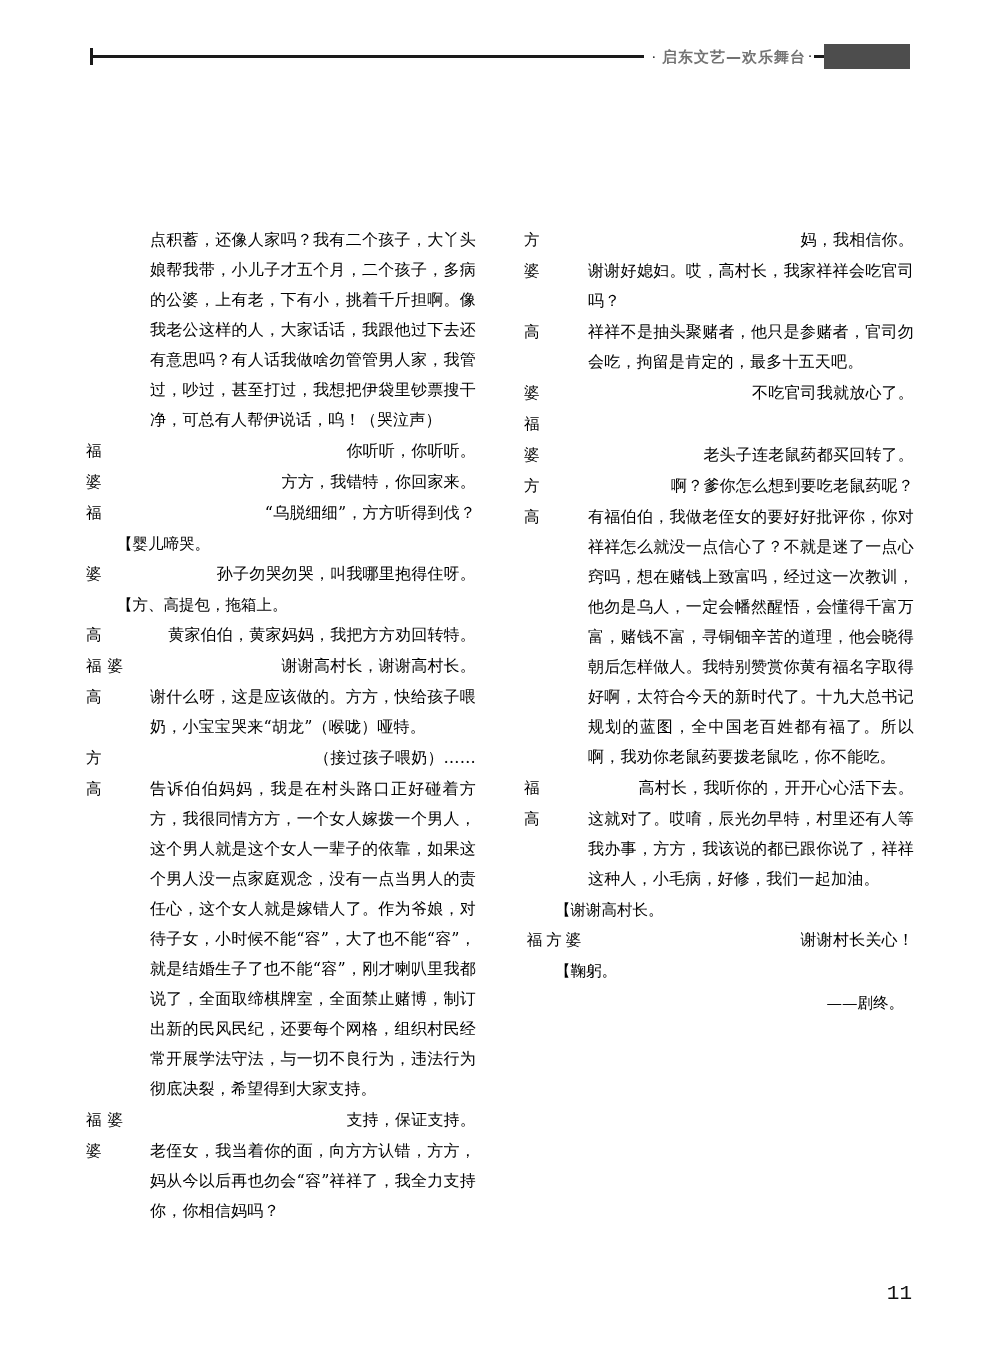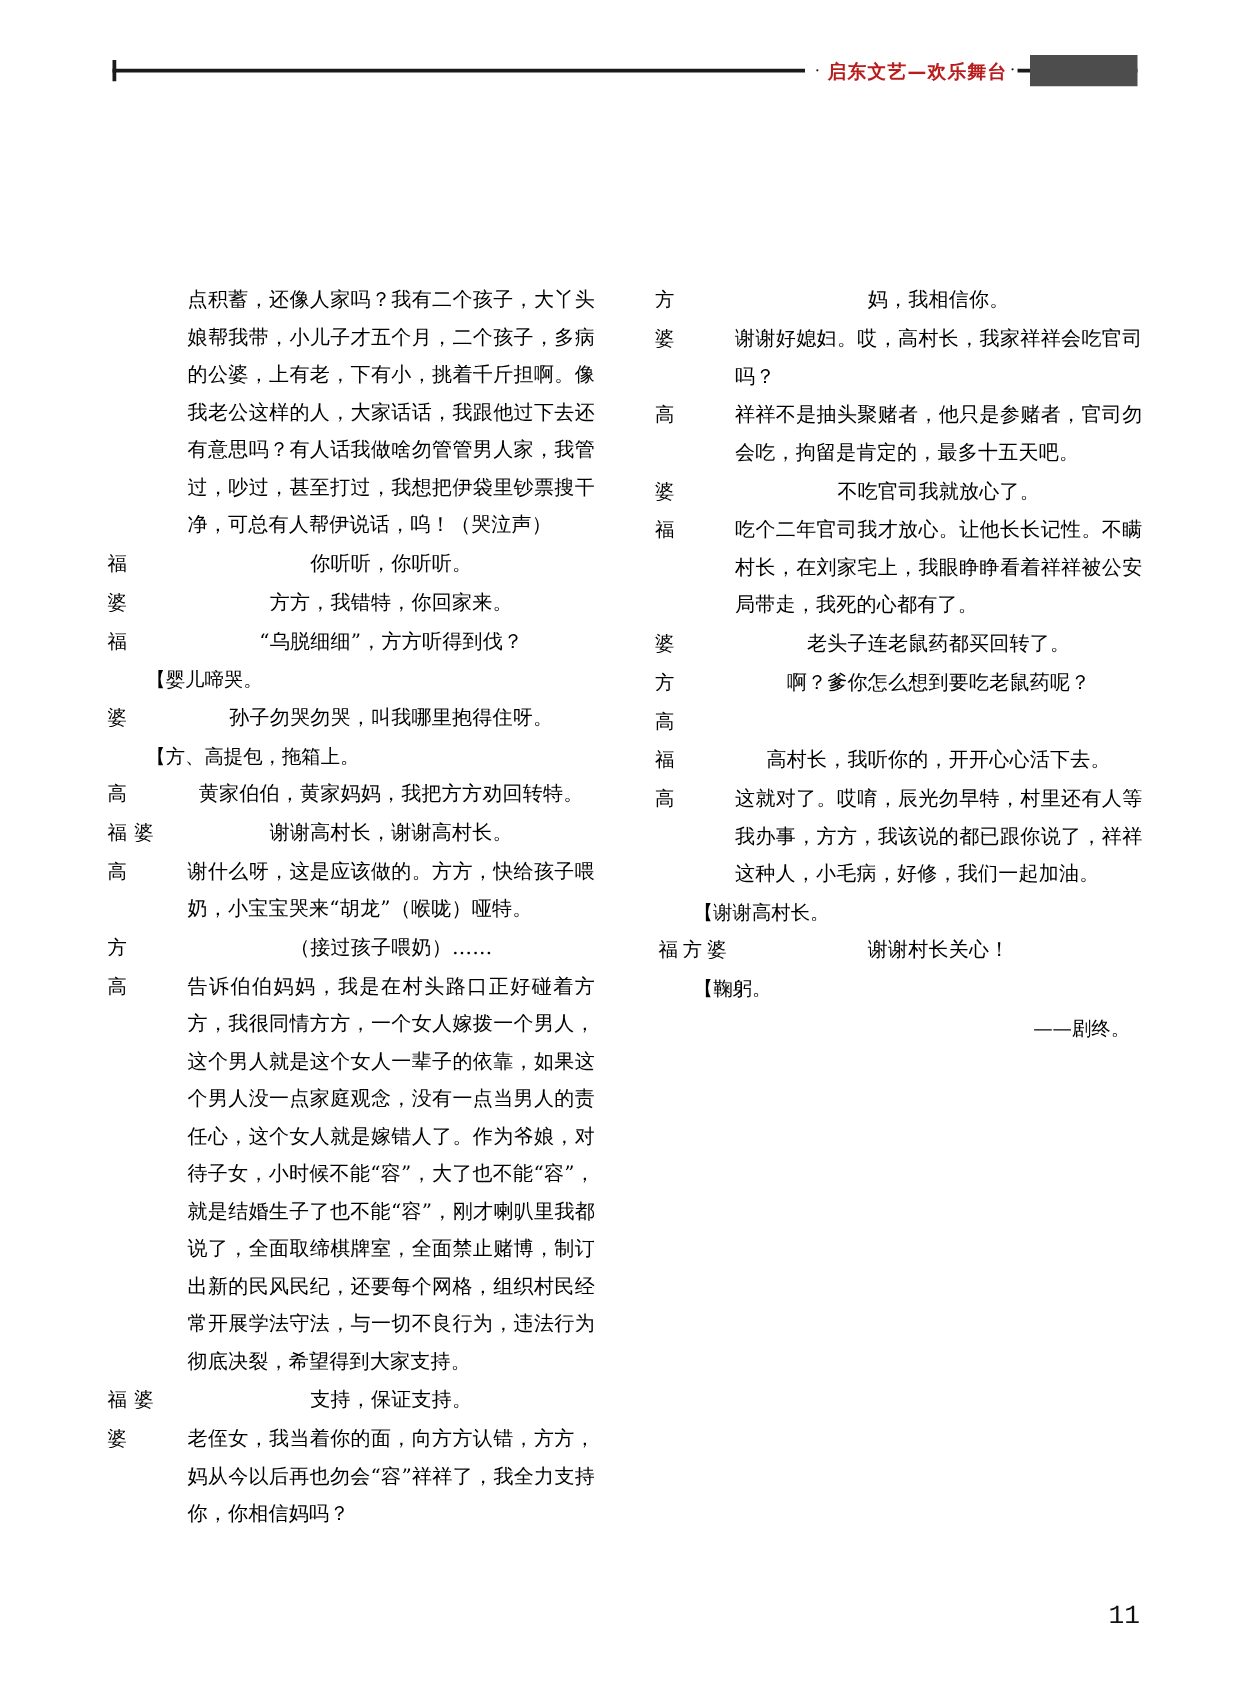--- a/index.html
+++ b/index.html
@@ -55,21 +55,21 @@
     font-size: 13px;
     line-height: 1;
     margin-right: 6px;
     color: #1a1a1a;
   }
   .header-title {
     font-family: "DejaVu Sans", "Liberation Sans", sans-serif;
     font-weight: bold;
     font-size: 15px;
     letter-spacing: 1px;
-    color: #b91c1c;
+    color: #737373;
   }
   .header-block {
     position: absolute;
     right: 0;
     top: 0;
     width: 86px;
     height: 25px;
     background: #4d4d4d;
   }
   .header-block .dot {
@@ -113,21 +113,21 @@
   }
   .text {
     flex: 1 1 auto;
     font-size: 16px;
     line-height: 30px;
     text-align: justify;
     text-justify: inter-ideograph;
     letter-spacing: 0.2px;
   }
   .text.nojust {
-    text-align: center;
+    text-align: right;
   }
   .stage {
     font-size: 15.5px;
     line-height: 30px;
     margin-left: 31px;
   }
   .endmark {
     font-size: 15.5px;
     line-height: 30px;
     text-align: right;
@@ -247,35 +247,35 @@
       <div class="text">祥祥不是抽头聚赌者，他只是参赌者，官司勿会吃，拘留是肯定的，最多十五天吧。</div>
     </div>
 
     <div class="line">
       <div class="speaker">婆</div>
       <div class="text nojust">不吃官司我就放心了。</div>
     </div>
 
     <div class="line">
       <div class="speaker">福</div>
-      <div class="text">吃个二年官司我才放心。让他长长记性。不瞒村长，在刘家宅上，我眼睁睁看着祥祥被公安局带走，我死的心都有了。</div>
     </div>
 
     <div class="line">
       <div class="speaker">婆</div>
       <div class="text nojust">老头子连老鼠药都买回转了。</div>
     </div>
 
     <div class="line">
       <div class="speaker">方</div>
       <div class="text nojust">啊？爹你怎么想到要吃老鼠药呢？</div>
     </div>
 
     <div class="line">
       <div class="speaker">高</div>
+      <div class="text">有福伯伯，我做老侄女的要好好批评你，你对祥祥怎么就没一点信心了？不就是迷了一点心窍吗，想在赌钱上致富吗，经过这一次教训，他勿是乌人，一定会幡然醒悟，会懂得千富万富，赌钱不富，寻铜钿辛苦的道理，他会晓得朝后怎样做人。我特别赞赏你黄有福名字取得好啊，太符合今天的新时代了。十九大总书记规划的蓝图，全中国老百姓都有福了。所以啊，我劝你老鼠药要拨老鼠吃，你不能吃。</div>
     </div>
 
     <div class="line">
       <div class="speaker">福</div>
       <div class="text nojust">高村长，我听你的，开开心心活下去。</div>
     </div>
 
     <div class="line">
       <div class="speaker">高</div>
       <div class="text">这就对了。哎唷，辰光勿早特，村里还有人等我办事，方方，我该说的都已跟你说了，祥祥这种人，小毛病，好修，我们一起加油。</div>

